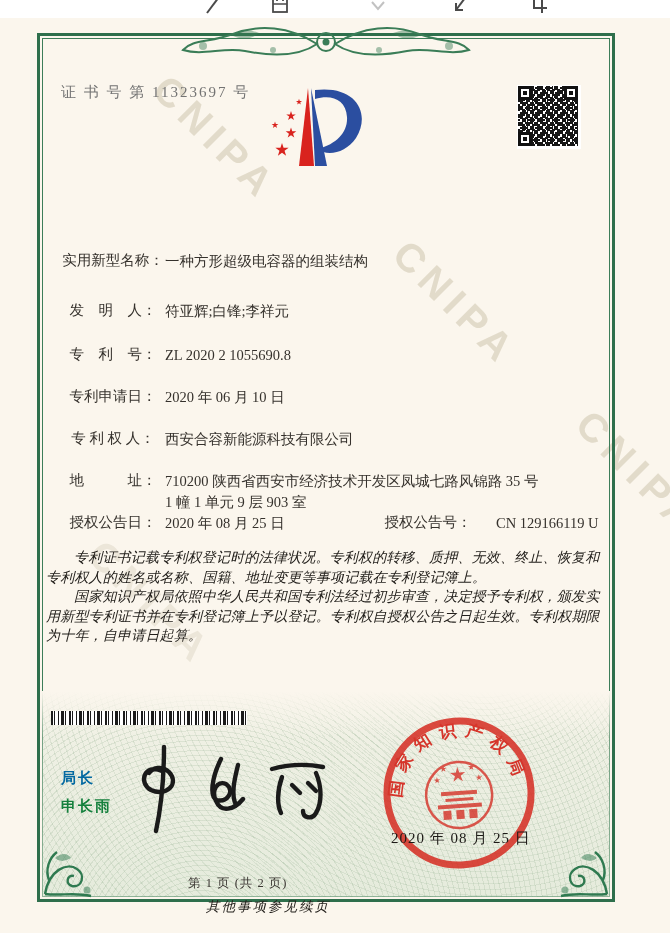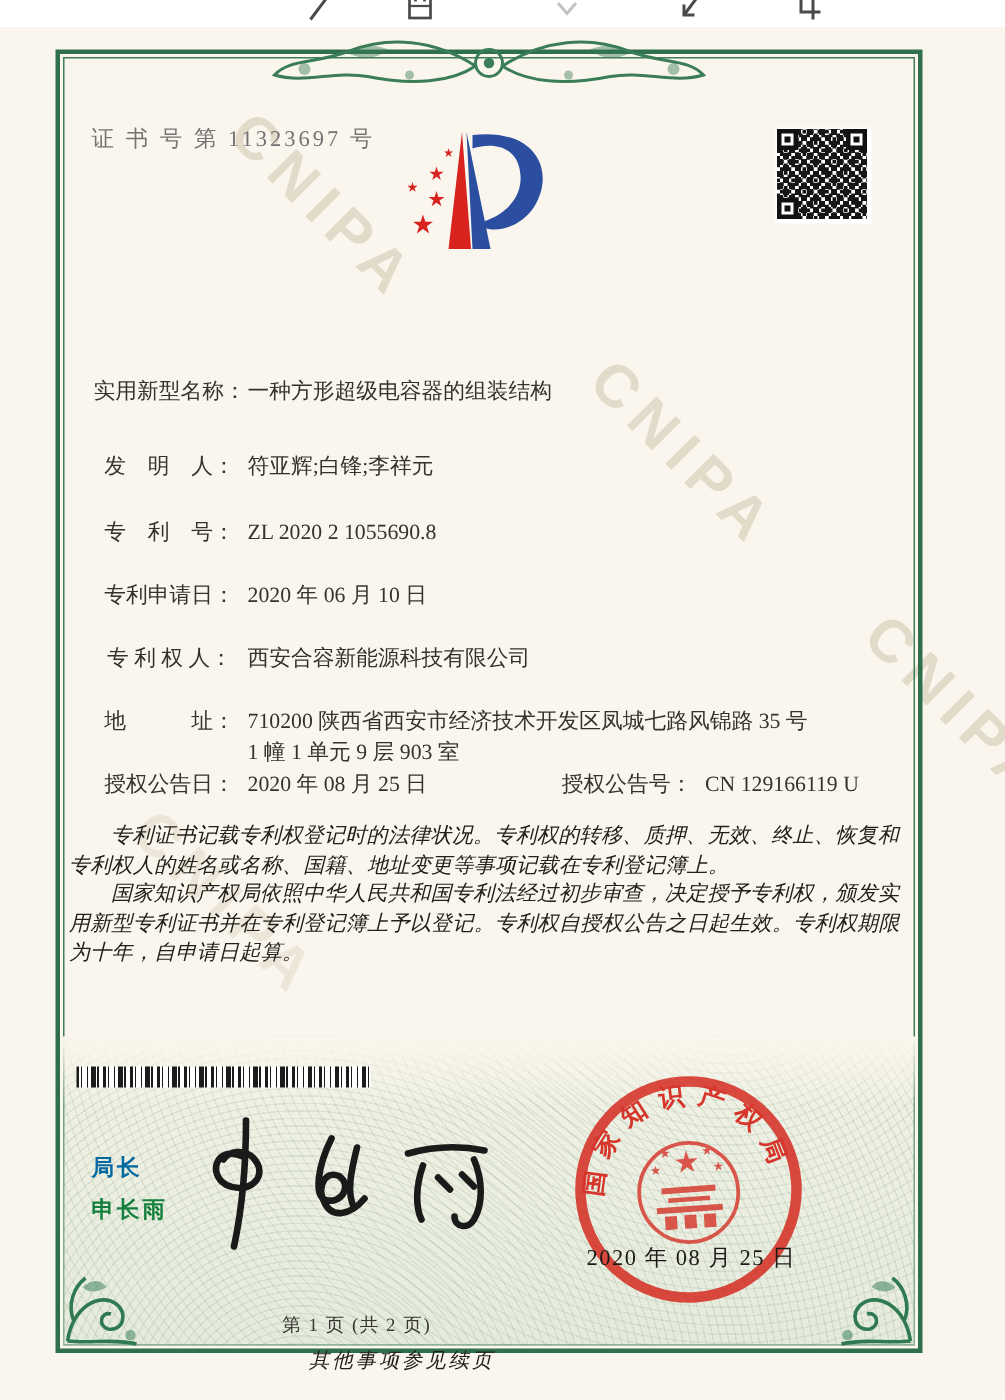--- a/index.html
+++ b/index.html
@@ -34,21 +34,21 @@
                       repeating-conic-gradient(#141414 0% 25%, transparent 0% 50%);
      background-size:8px 8px,5px 5px;background-position:0 0,2px 3px;}
   .finder{position:absolute;width:14px;height:14px;border:3px solid #111;background:#fff;box-sizing:border-box;}
   .finder::after{content:"";position:absolute;left:2px;top:2px;width:4px;height:4px;background:#111;}
   .f-tl{left:0;top:0;} .f-tr{right:0;top:0;} .f-bl{left:0;bottom:0;}
   .title{position:absolute;left:0;right:0;top:134px;text-align:center;padding-left:16px;
      font-size:34px;font-weight:bold;letter-spacing:9px;color:#17140f;}
   .row{position:absolute;left:21px;display:flex;font-size:14.5px;color:#35312c;}
   .row .lbl{width:104px;flex:0 0 auto;white-space:pre;text-align:center;}
   .row .val{max-width:378px;line-height:21px;word-break:break-all;}
-  .row2{left:326px;}
+  .row2{left:336px;gap:16px;}
   .paras{position:absolute;left:6px;top:512px;width:566px;font-size:14px;line-height:19.6px;
      font-style:italic;color:#23201c;letter-spacing:0.2px;}
   .paras p{margin:0;text-indent:2em;}
   .barcode{position:absolute;left:11px;top:675px;width:196px;height:14px;
      background:repeating-linear-gradient(90deg,#1b1b1b 0 2px,#fff 2px 3px,#1b1b1b 3px 4px,#fff 4px 7px,
        #1b1b1b 7px 8px,#fff 8px 10px,#1b1b1b 10px 13px,#fff 13px 14px,#1b1b1b 14px 15px,#fff 15px 18px);}
   .sig-title{position:absolute;left:21px;top:733px;font-family:"Liberation Sans",sans-serif;
      font-weight:700;font-size:15px;color:#0369a1;letter-spacing:2px;}
   .sig-name{position:absolute;left:21px;top:761px;font-family:"Liberation Sans",sans-serif;
      font-weight:700;font-size:15px;color:#15803d;letter-spacing:2px;}

